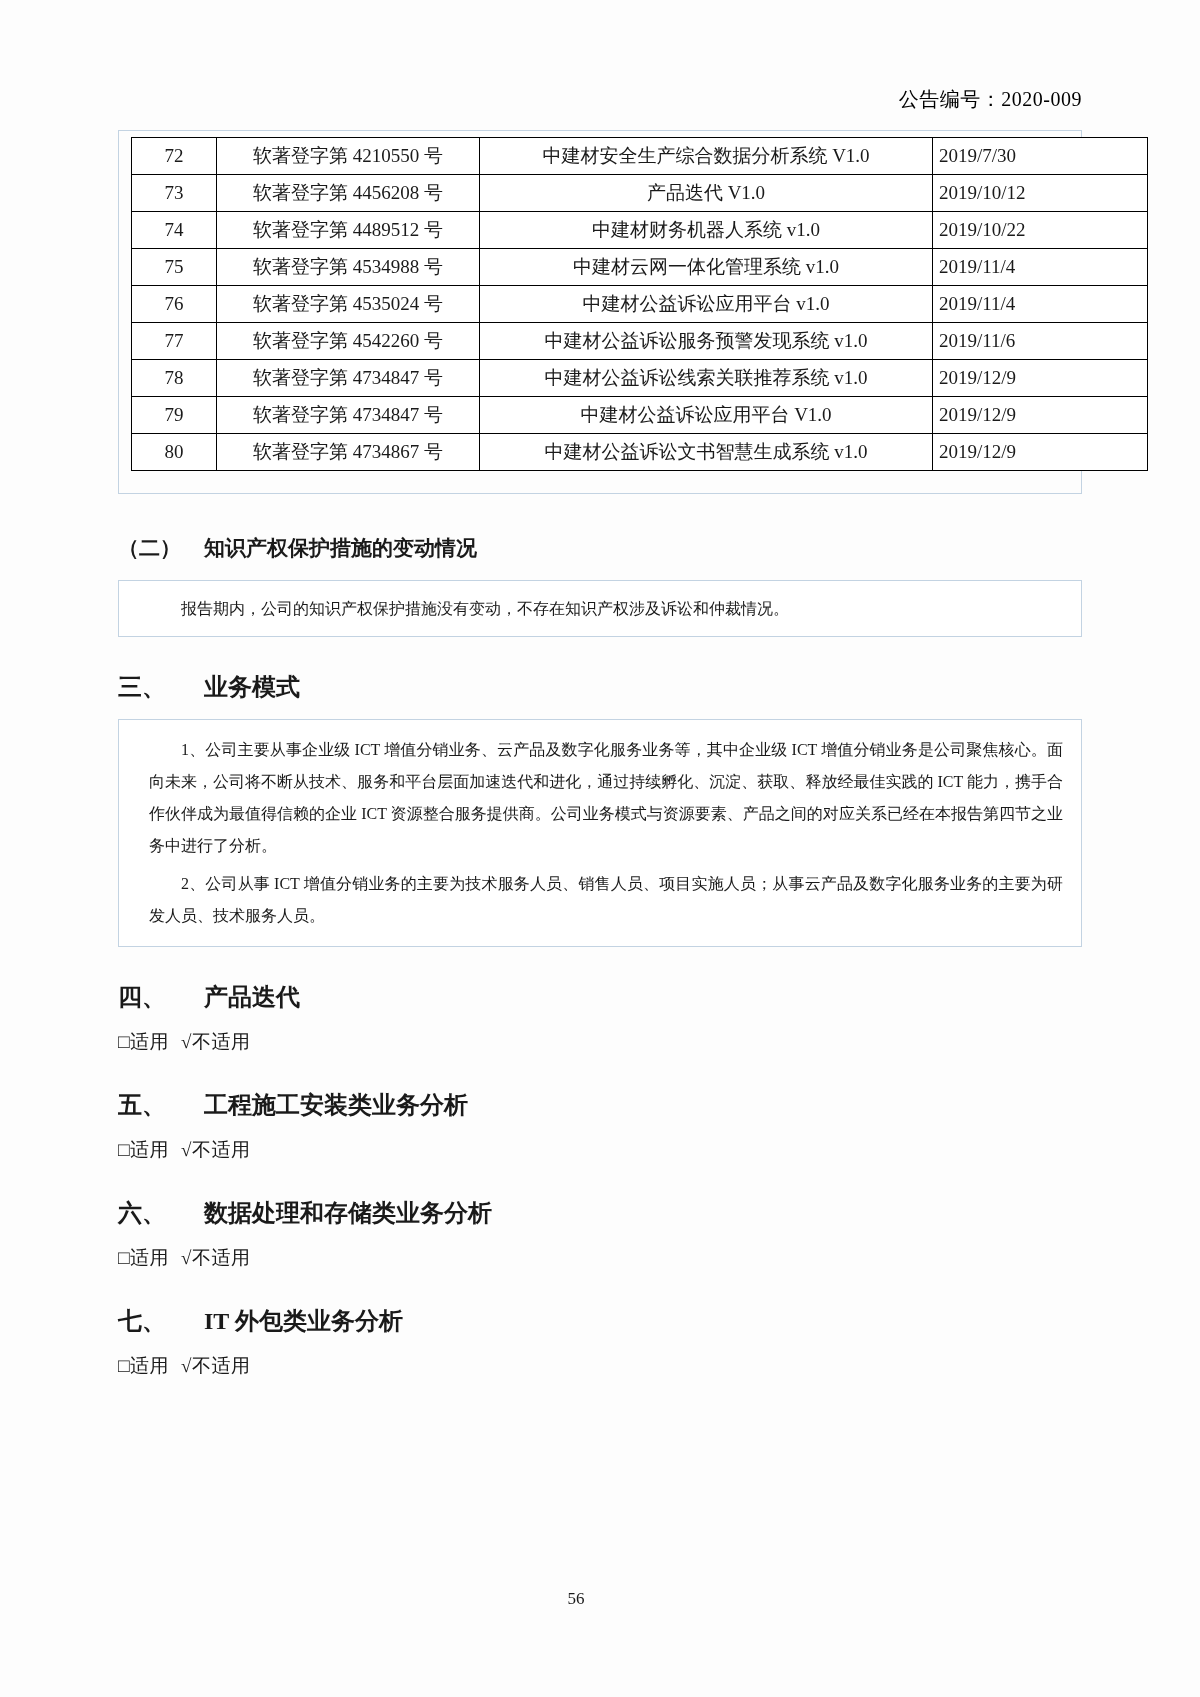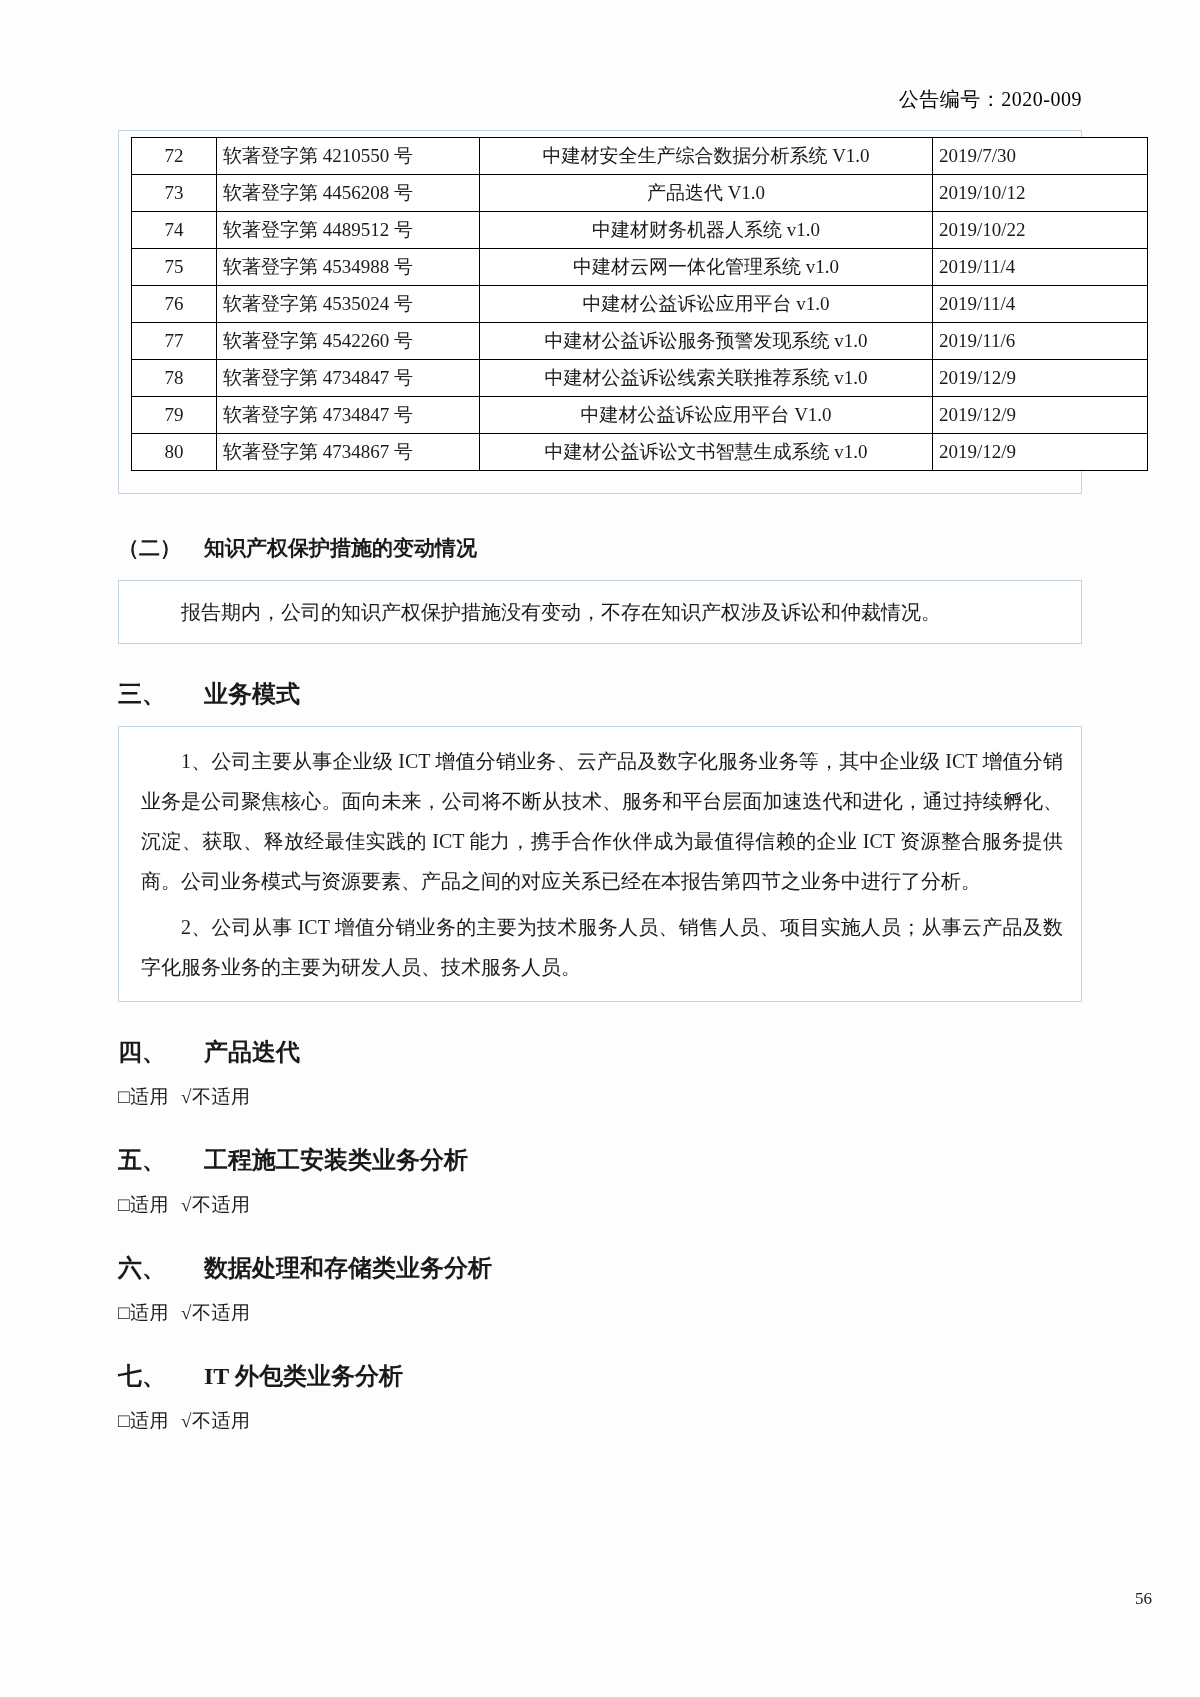--- a/index.html
+++ b/index.html
@@ -48,21 +48,21 @@
   table.sw-table td {
     border: 1px solid #000;
     font-size: 19px;
     height: 32px;
     padding: 2px 6px;
     line-height: 1.35;
     white-space: nowrap;
     overflow: hidden;
   }
   td.c-no     { width: 72px;  text-align: center; }
-  td.c-reg    { width: 250px; text-align: left; margin-left: 24px; }
+  td.c-reg    { width: 250px; text-align: center; margin-left: 24px; }
   td.c-name   { width: 440px; text-align: center; padding-left: 10px; }
   td.c-date   { width: 202px; }
   .table-frame {
     border: 1px solid #c3d3e2;
     padding: 6px 0 22px 12px;
   }
 
   
   .sec-sub {
     margin: 40px 0 18px 0;
@@ -81,22 +81,22 @@
   }
   .sec-h .num { width: 86px; display: inline-block; }
 
   
   .box {
     border: 1px solid #c3d3e2;
     padding: 14px 18px 14px 18px;
     background: #fff;
   }
   .box p {
-    margin: 0 0 6px 4px;
-    font-size: 20px;
+    margin: 0 0 6px 12px;
+    font-size: 16px;
     line-height: 2.0;
     text-align: justify;
     text-indent: 2em;
   }
   .box p:last-child { margin-bottom: 0; }
 
   .box.single p { line-height: 1.7; }
 
   
   .applic {
@@ -106,21 +106,21 @@
   }
   .applic .chk { font-size: 19px; }
   .applic .gap { display: inline-block; width: 12px; }
 
   
   .page-num {
     position: absolute;
     bottom: 88px;
     left: 0;
     width: 1152px;
-    text-align: right;
+    text-align: center;
     font-size: 17px;
     color: #1a1a1a;
   }
 </style>
 </head>
 <body>
 
 <div class="page">
 
   <div class="header-line">公告编号：2020-009</div>

